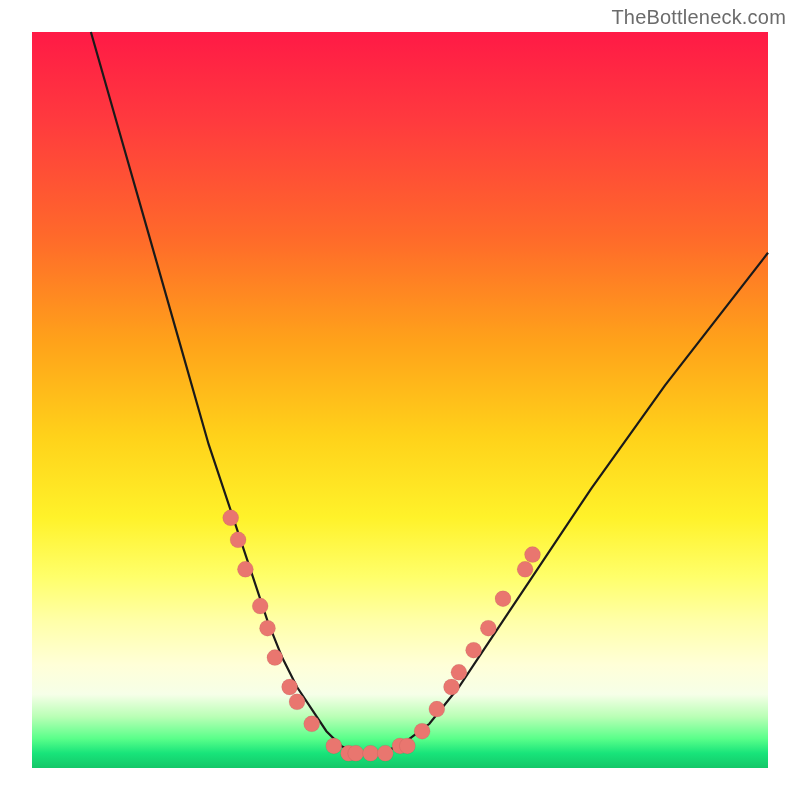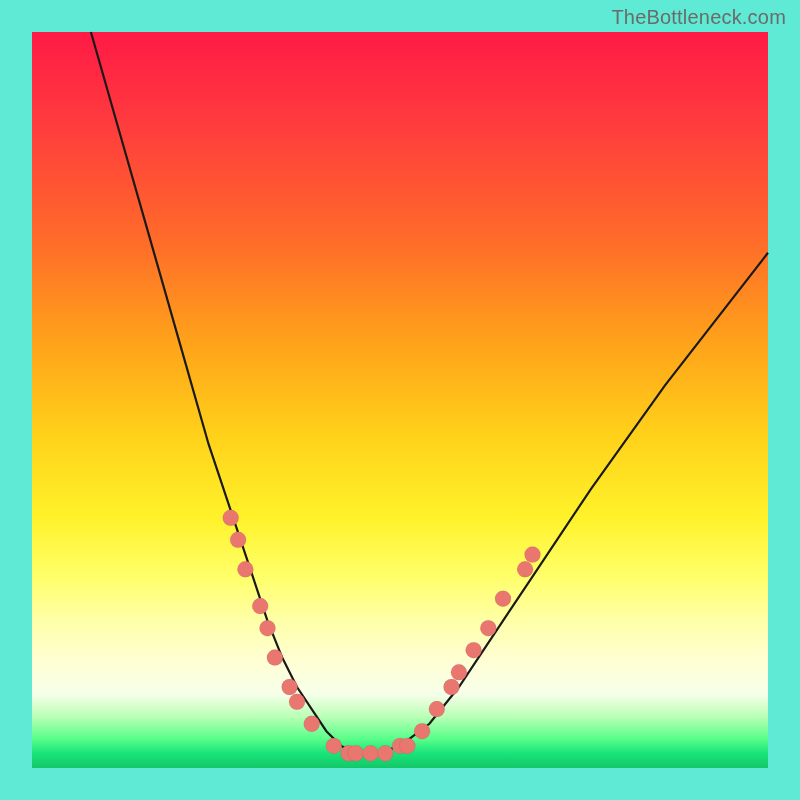--- a/index.html
+++ b/index.html
@@ -10,21 +10,21 @@
     overflow: hidden;
     background: #000;
     font-family: Arial, Helvetica, sans-serif;
   }
   .frame {
     position: absolute;
     top: 0;
     left: 0;
     width: 800px;
     height: 800px;
-    background: #5eead4;
+    background: #ffffff;
   }
   .plot-area {
     position: absolute;
     top: 32px;
     left: 32px;
     width: 736px;
     height: 736px;
     
     background: linear-gradient(
       to bottom,

